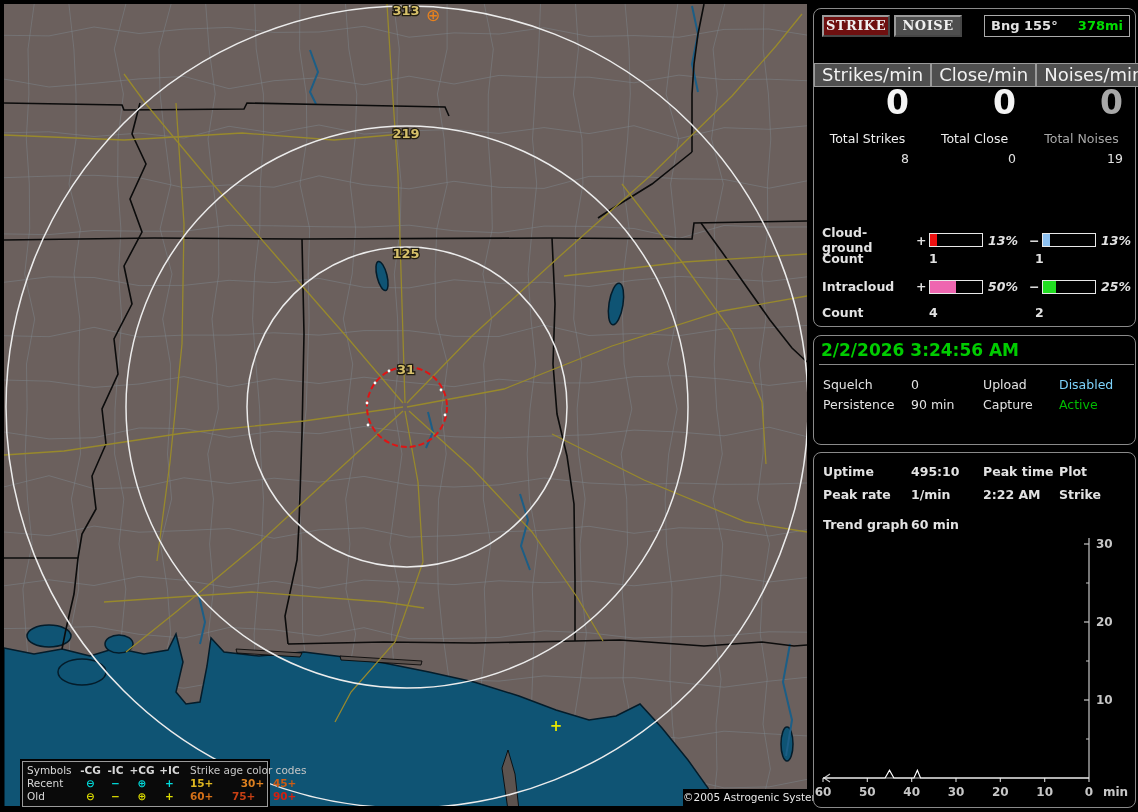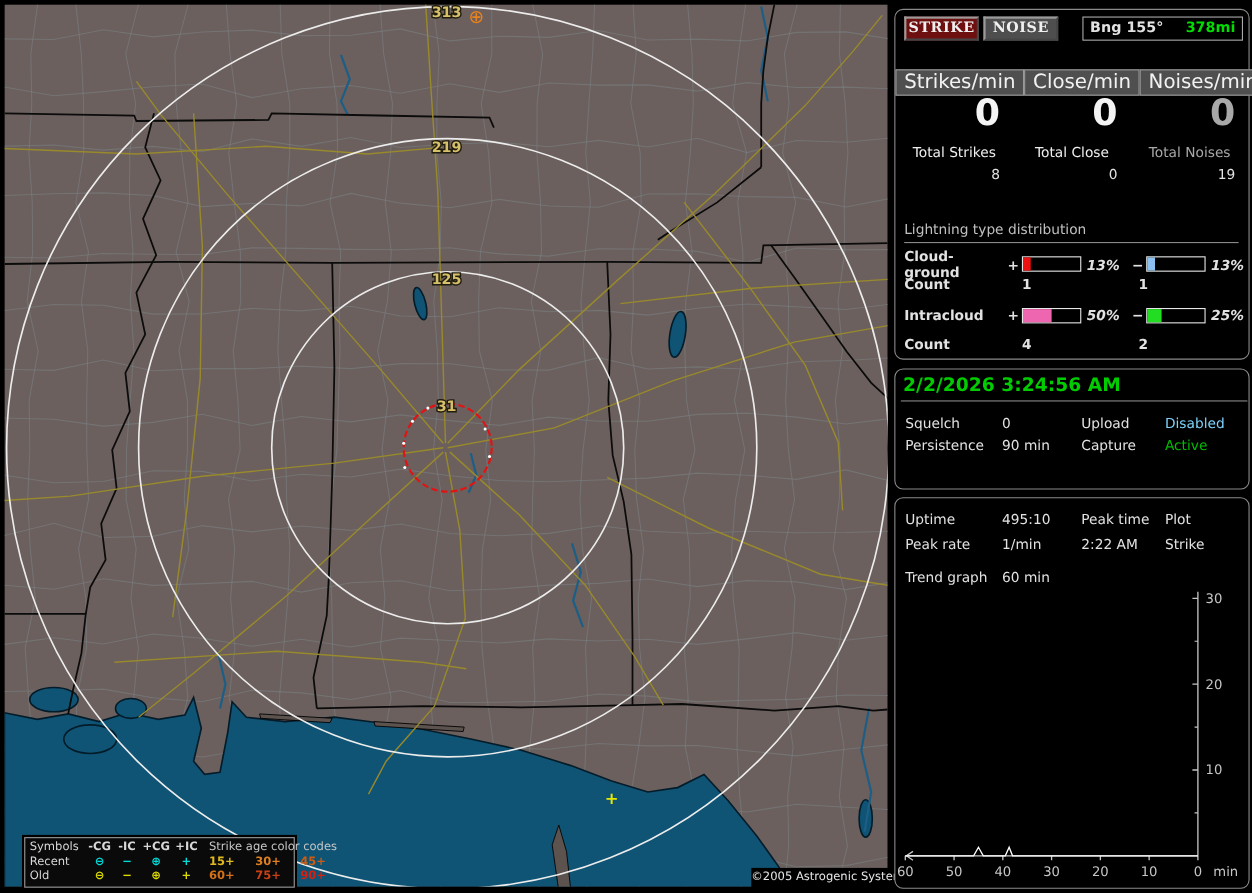--- a/index.html
+++ b/index.html
@@ -16,21 +16,21 @@
     font-size:10.5px;color:#d8d8d8;}
   .lg-row{display:grid;grid-template-columns:50px 27px 23px 30px 25px 8px 42px 41px auto;
     height:13px;line-height:13px;white-space:nowrap;}
   .lg-sym{text-align:center;font-weight:bold;}
   .lg-age{font-weight:bold;}
   
   .pbox{position:absolute;background:#000;border:1px solid #8a8a8a;border-radius:8px;
     color:#e2e2e2;font-size:12.5px;}
   #box1{left:813px;top:8px;width:321px;height:317px;}
   #box2{left:813px;top:335px;width:321px;height:108px;}
-  #box3{left:813px;top:452px;width:321px;height:354px;}
+  #box3{left:813px;top:452px;width:321px;height:354px;font-weight:bold;}
   .btn{display:inline-block;text-align:center;font-family:"DejaVu Serif","Liberation Serif",serif;
     font-weight:bold;font-size:13px;letter-spacing:.5px;color:#f0f0f0;
     border:2px outset #9a9a9a;padding:1px 0 2px 0;width:64px;}
   #strike-btn{background:#6e1010;position:absolute;left:8px;top:6px;}
   #noise-btn{background:#4e4e4e;position:absolute;left:80px;top:6px;}
   #bng{position:absolute;right:5px;top:6px;width:132px;border:1px solid #aaa;background:#000;
     display:flex;justify-content:space-between;padding:2px 6px 3px 6px;font-weight:bold;font-size:13px;}
   #bng .mi{color:#00dd00;}
   .col3{position:absolute;left:0;width:100%;display:grid;grid-template-columns:1fr 1fr 1fr;}
   .rate-lab{justify-self:center;background:#4f4f4f;border:1px solid #9a9a9a;color:#f2f2f2;
@@ -196,21 +196,21 @@
         <span style="grid-column:7 / span 3;color:#c6c6c6;">Strike age color codes</span>
       </div>
       <div class="lg-row">
         <span>Recent</span>
         <span class="lg-sym" style="color: rgb(0, 220, 220); fill: rgb(0, 220, 220);">⊖</span>
         <span class="lg-sym" style="color: rgb(0, 220, 220); fill: rgb(0, 220, 220);">−</span>
         <span class="lg-sym" style="color: rgb(0, 220, 220); fill: rgb(0, 220, 220);">⊕</span>
         <span class="lg-sym" style="color: rgb(0, 220, 220); fill: rgb(0, 220, 220);">+</span>
         <span></span>
         <span class="lg-age" style="color: rgb(224, 184, 32); fill: rgb(224, 184, 32);">15+</span>
-        <span class="lg-age" style="color: rgb(221, 128, 32); fill: rgb(221, 128, 32);">30+</span>
+        <span class="lg-age" style="color: rgb(221, 128, 32); fill: rgb(221, 128, 32); text-align: center;">30+</span>
         <span class="lg-age" style="color: rgb(204, 92, 20); fill: rgb(204, 92, 20);">45+</span>
       </div>
       <div class="lg-row">
         <span>Old</span>
         <span class="lg-sym" style="color: rgb(220, 220, 0); fill: rgb(220, 220, 0);">⊖</span>
         <span class="lg-sym" style="color: rgb(220, 220, 0); fill: rgb(220, 220, 0);">−</span>
         <span class="lg-sym" style="color: rgb(220, 220, 0); fill: rgb(220, 220, 0);">⊕</span>
         <span class="lg-sym" style="color: rgb(220, 220, 0); fill: rgb(220, 220, 0);">+</span>
         <span></span>
         <span class="lg-age" style="color: rgb(212, 112, 24); fill: rgb(212, 112, 24);">60+</span>
@@ -244,21 +244,20 @@
       <span class="tot-lab">Total Strikes</span>
       <span class="tot-lab">Total Close</span>
       <span class="tot-lab dimcol">Total Noises</span>
     </div>
     <div class="col3" style="top:142px;">
       <span class="tot-val">8</span>
       <span class="tot-val">0</span>
       <span class="tot-val">19</span>
     </div>
 
-    <div id="dist-title">Lightning type distribution</div>
 
     <div class="dist-row" style="top:216px;">
       <span>Cloud-ground</span>
       <span class="sign">+</span>
       <span class="bar">
           <div style="width: 13%; background: rgb(238, 17, 17);"></div>
         </span>
       <span class="pct">13%</span>
       <span class="sign">−</span>
       <span class="bar">

